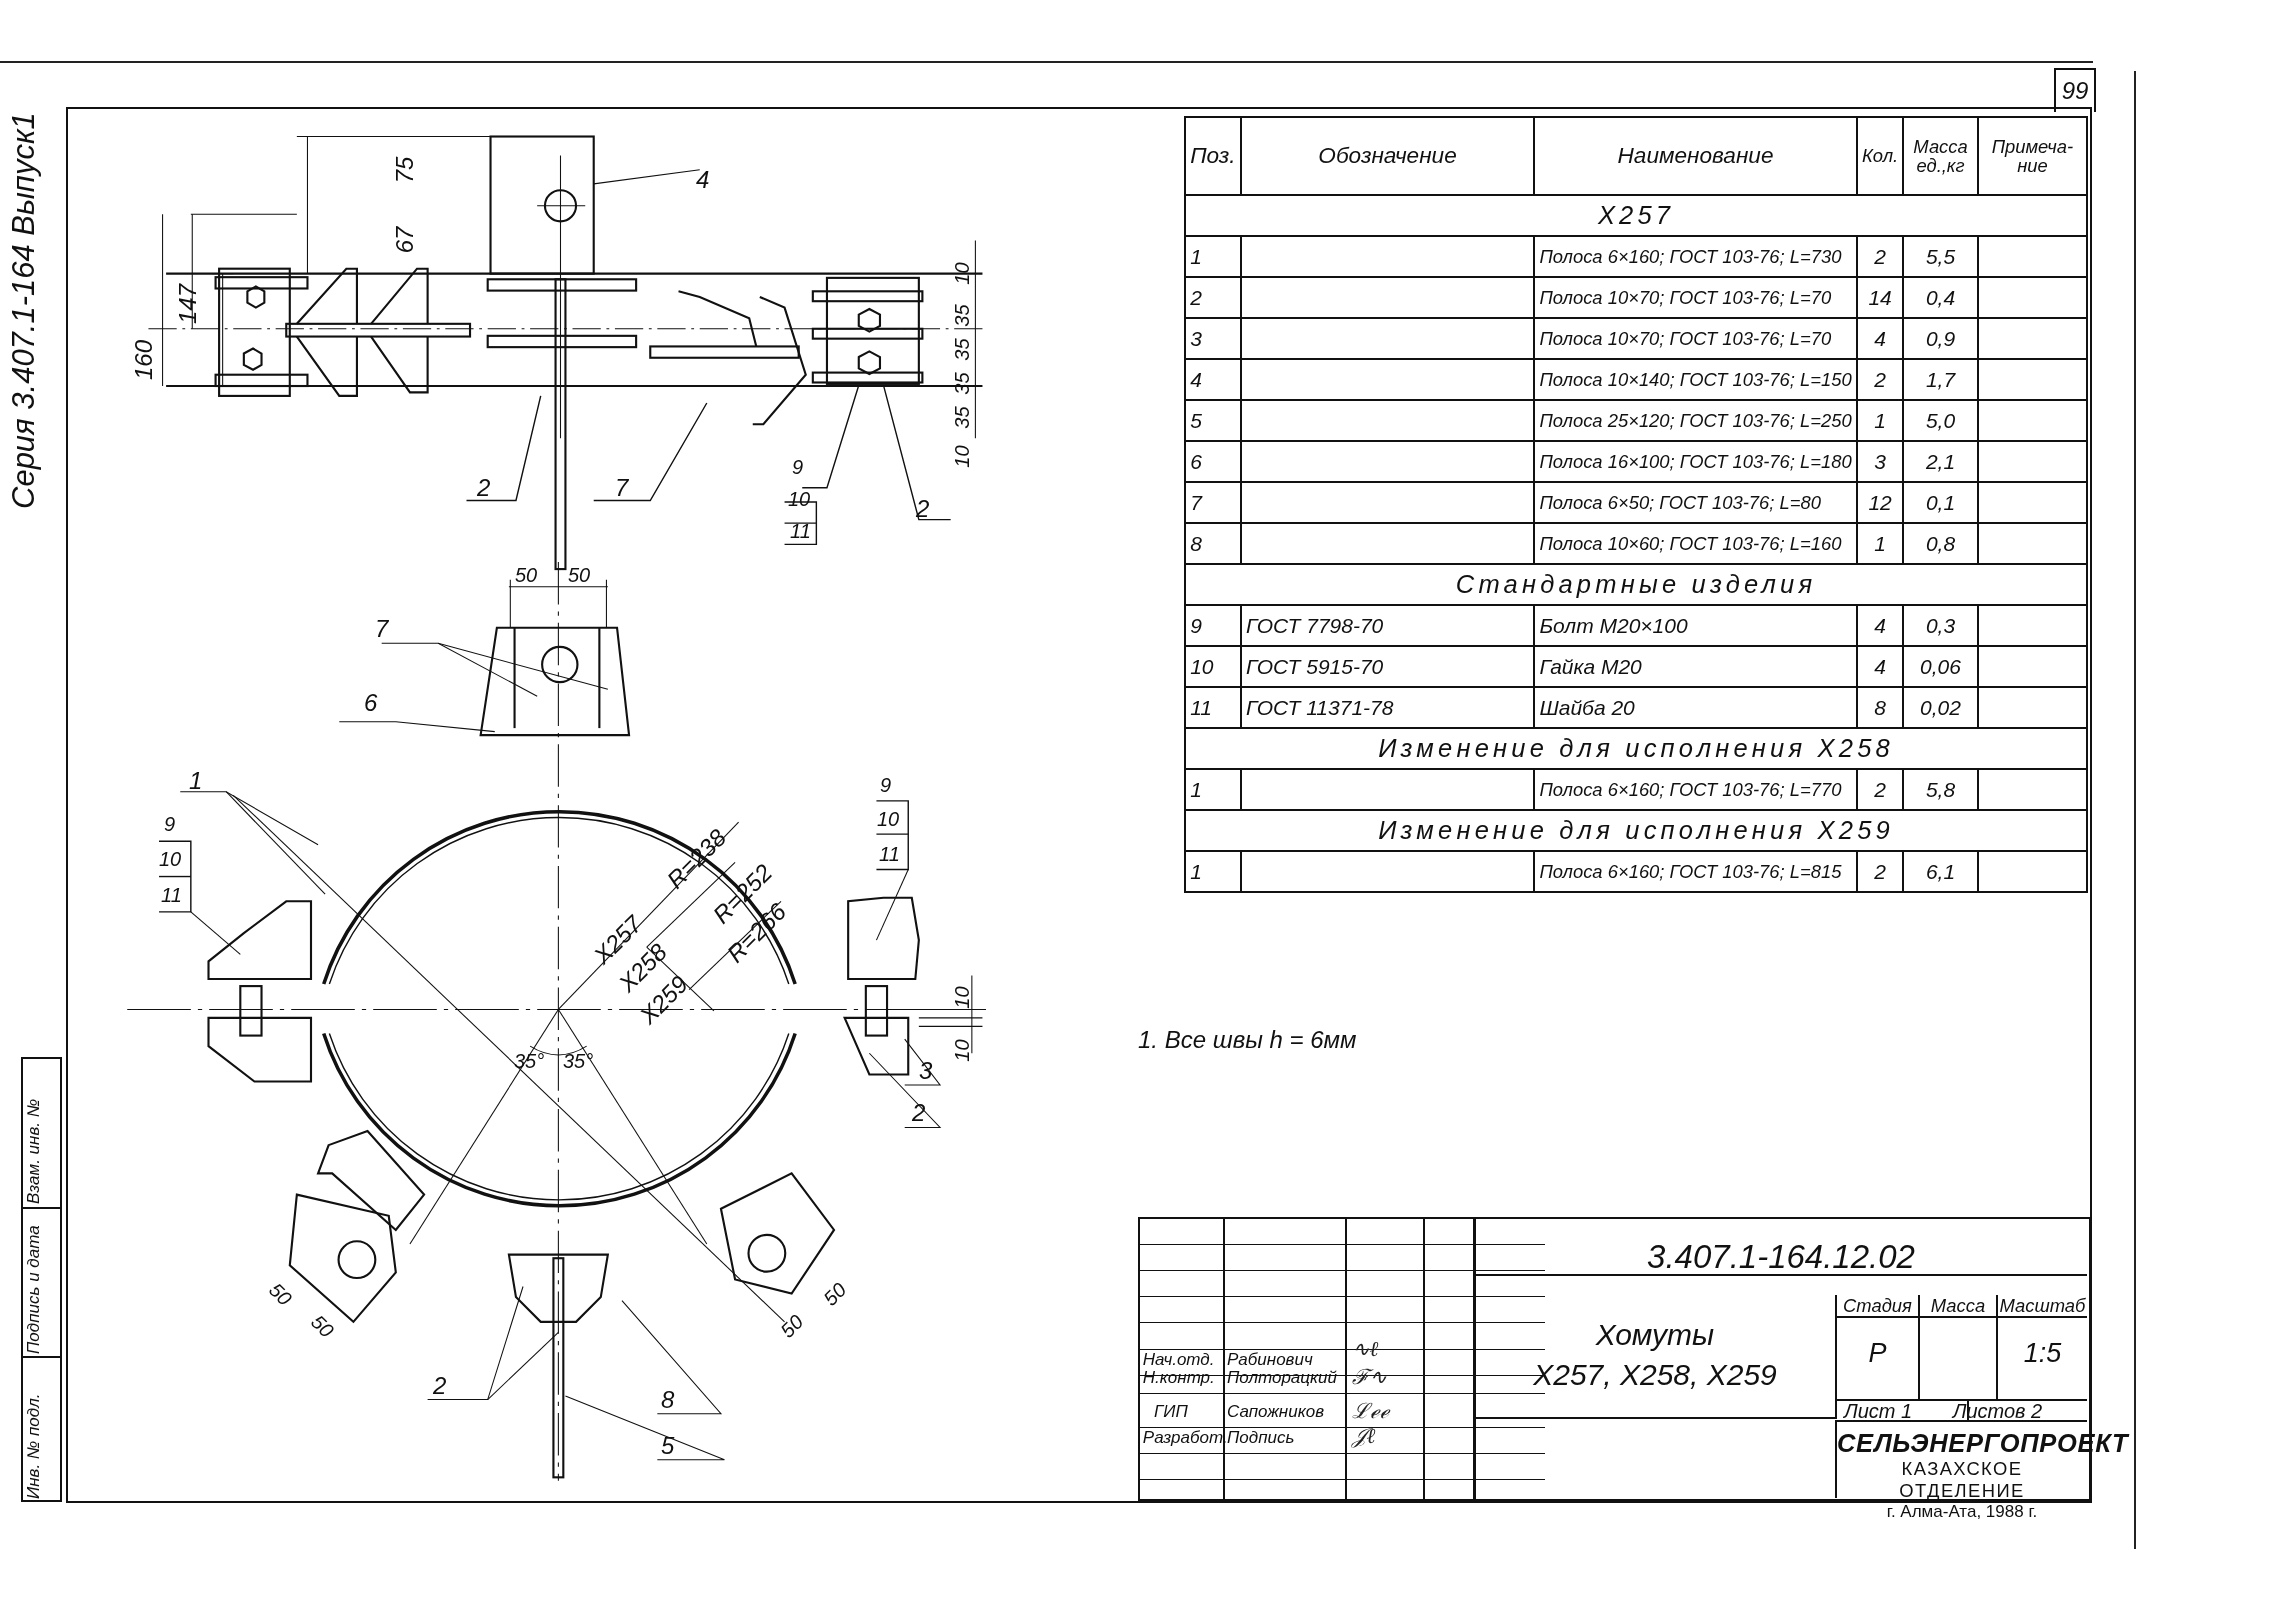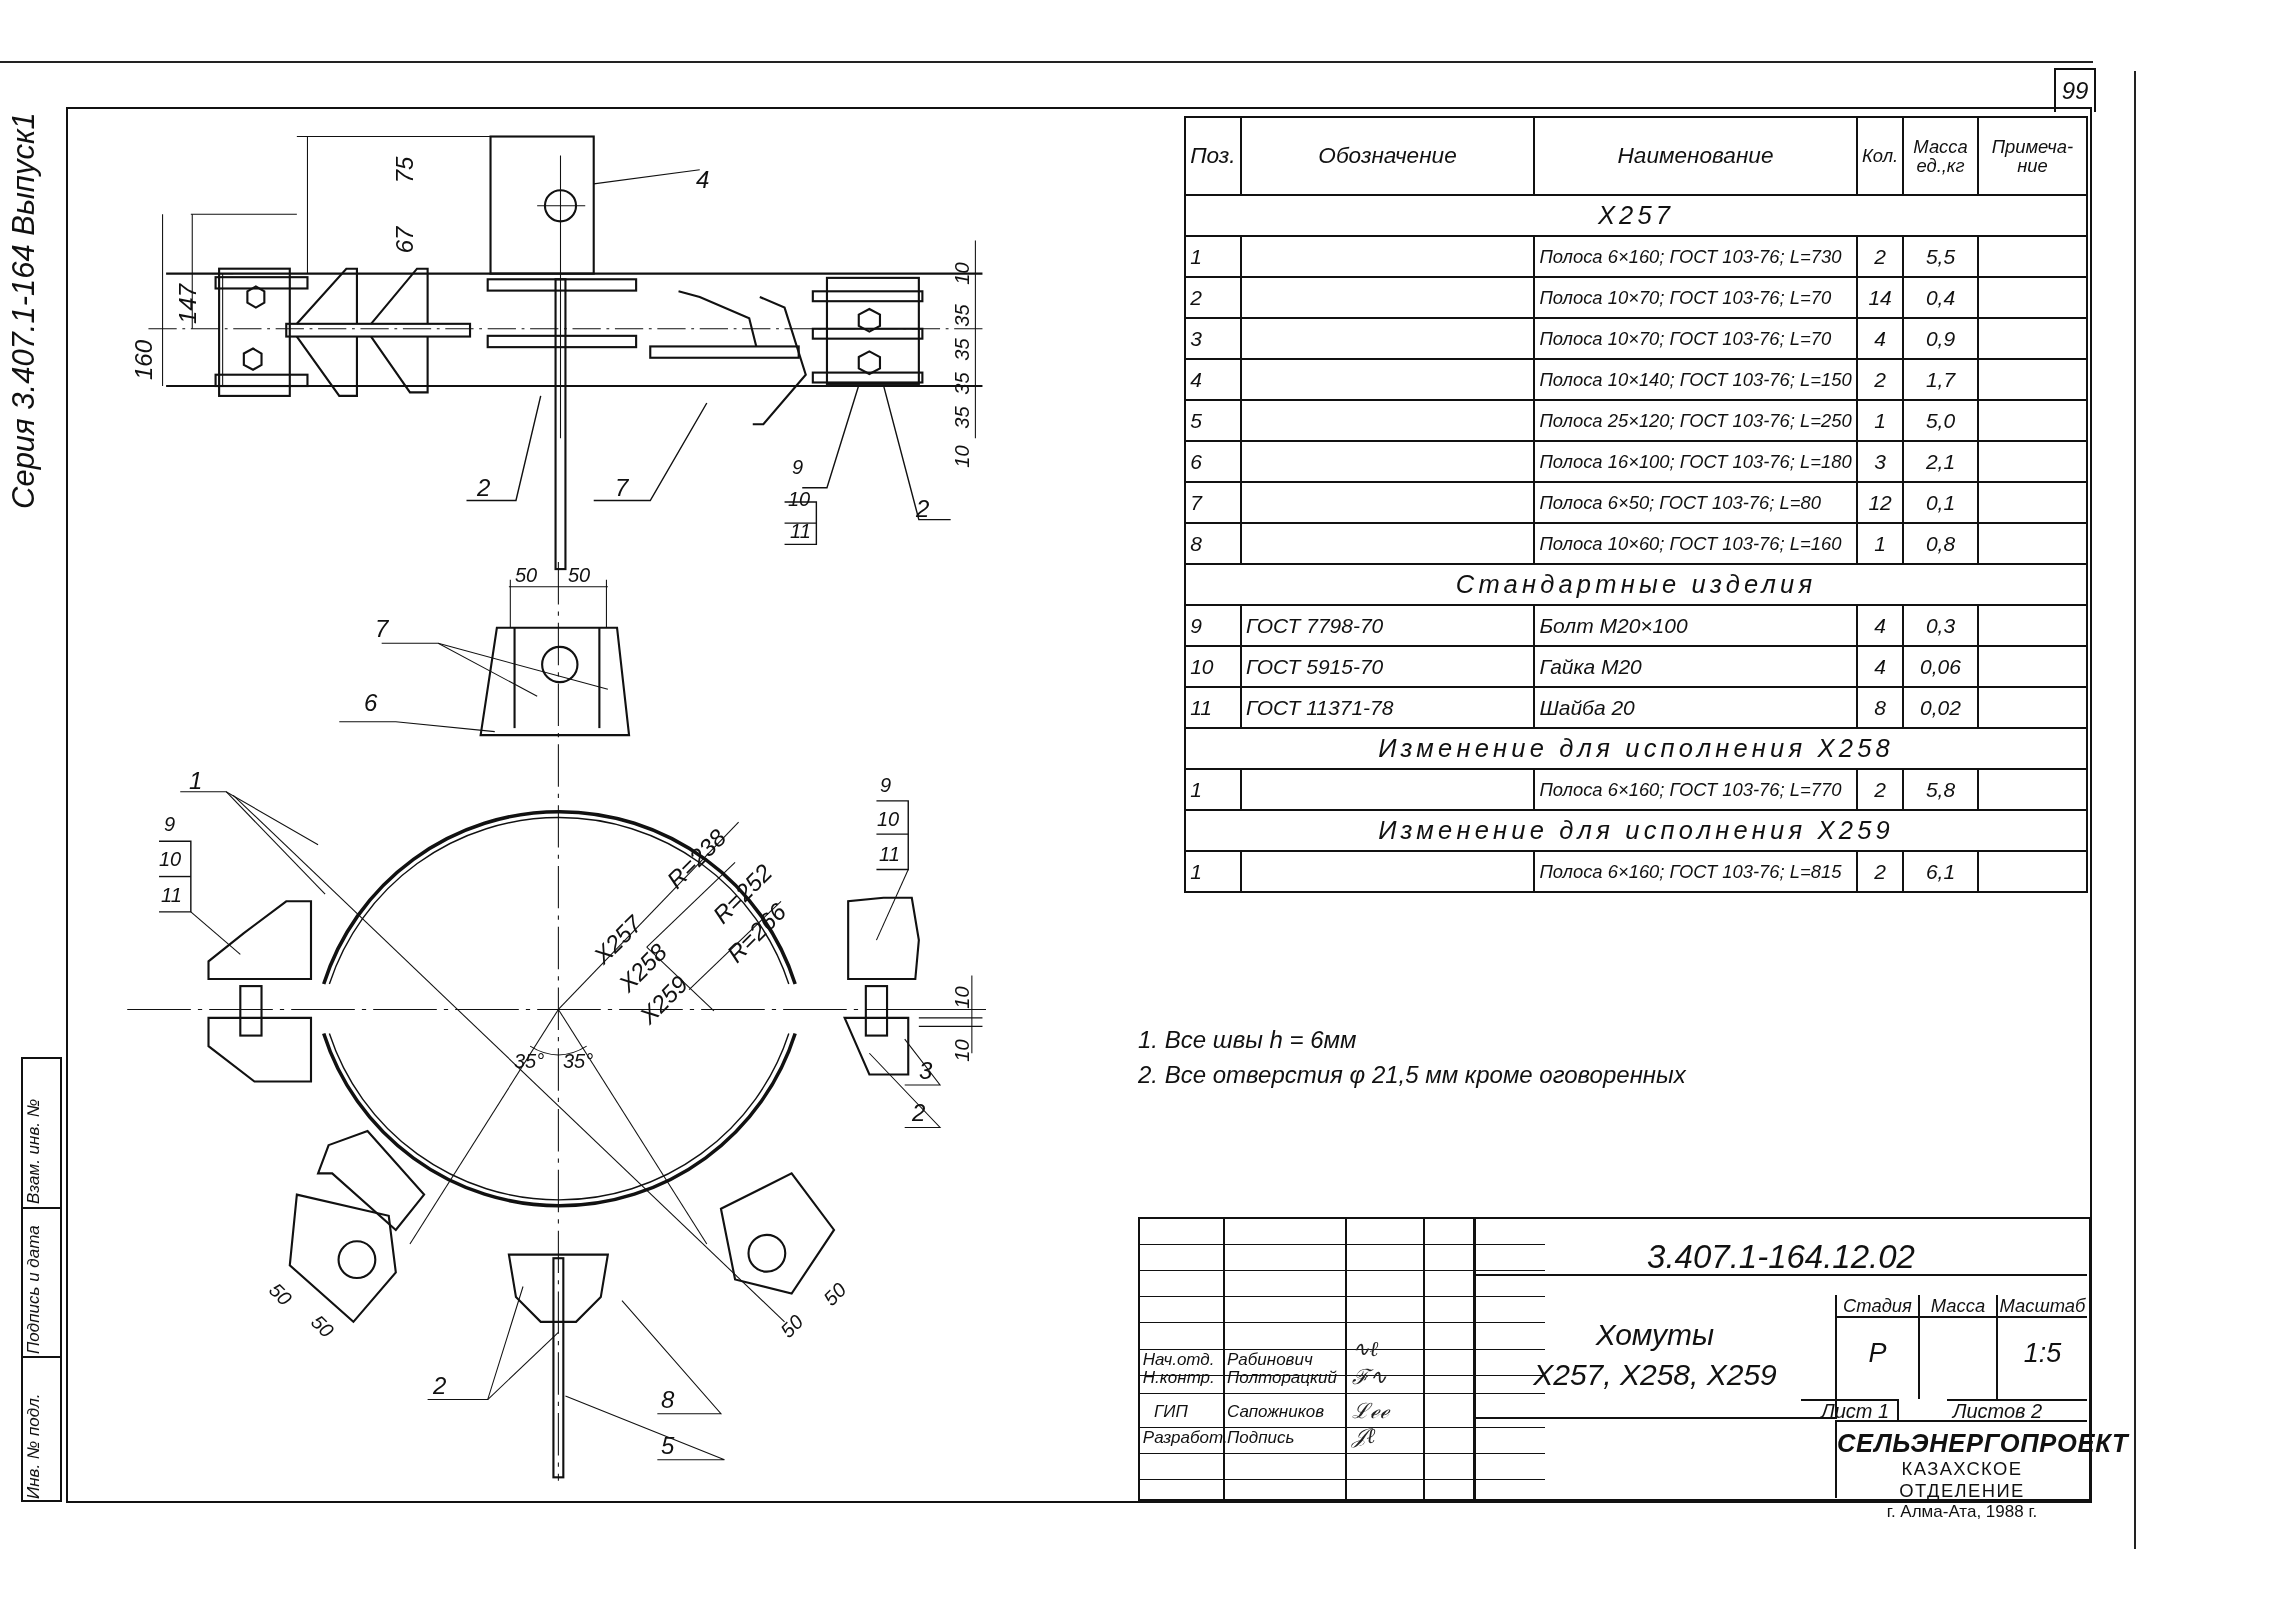--- a/index.html
+++ b/index.html
@@ -396,21 +396,20 @@
         <td class="c-name">Полоса 6×160; ГОСТ 103-76; L=815</td>
         <td class="c-qty">2</td>
         <td class="c-mass">6,1</td>
         <td class="c-note"></td>
       </tr>
 </tbody>
   </table>
 
 <div class="notes">
   <div>1. Все швы h = 6мм</div>
-  <div>2. Все отверстия φ 21,5 мм кроме оговоренных</div>
 </div>
 
 <div class="tb">
   <div class="tb-grid">
     <div class="tb-row" style="top:0"></div>
     <div class="tb-row" style="top:26px"></div>
     <div class="tb-row" style="top:52px"></div>
     <div class="tb-row" style="top:78px"></div>
     <div class="tb-row" style="top:105px"></div>
     <div class="tb-row" style="top:131px">
@@ -444,21 +443,21 @@
     <div>Хомуты</div>
     <div>X257, X258, X259</div>
   </div>
   <div class="tb-title" style="top:201px;height:78px;border:none;border-right:2.8px solid #111"></div>
   <div class="tb-stage-hdr" style="left:697px;width:83px">Стадия</div>
   <div class="tb-stage-hdr" style="left:780px;width:78px">Масса</div>
   <div class="tb-stage-hdr" style="left:858px;width:89px;border-right:none">Масштаб</div>
   <div class="tb-stage-val" style="left:697px;width:83px">Р</div>
   <div class="tb-stage-val" style="left:780px;width:78px"></div>
   <div class="tb-stage-val" style="left:858px;width:89px;border-right:none">1:5</div>
-  <div class="tb-sheet" style="left:661px;width:98px;border-right:2.1px solid #111;padding-left:20px">Лист 1</div>
+  <div class="tb-sheet" style="left:697px;width:132px;border-right:2.1px solid #111;padding-left:7px">Лист 1</div>
   <div class="tb-sheet" style="left:807px;width:140px;padding-left:5.7px">Листов 2</div>
   <div class="tb-org" style="border-top:2.8px solid #111">
     <div class="o1">СЕЛЬЭНЕРГОПРОЕКТ</div>
     <div class="o2">КАЗАХСКОЕ ОТДЕЛЕНИЕ</div>
     <div class="o3">г. Алма-Ата, 1988 г.</div>
   </div>
 </div>
 
 
 </body></html>

